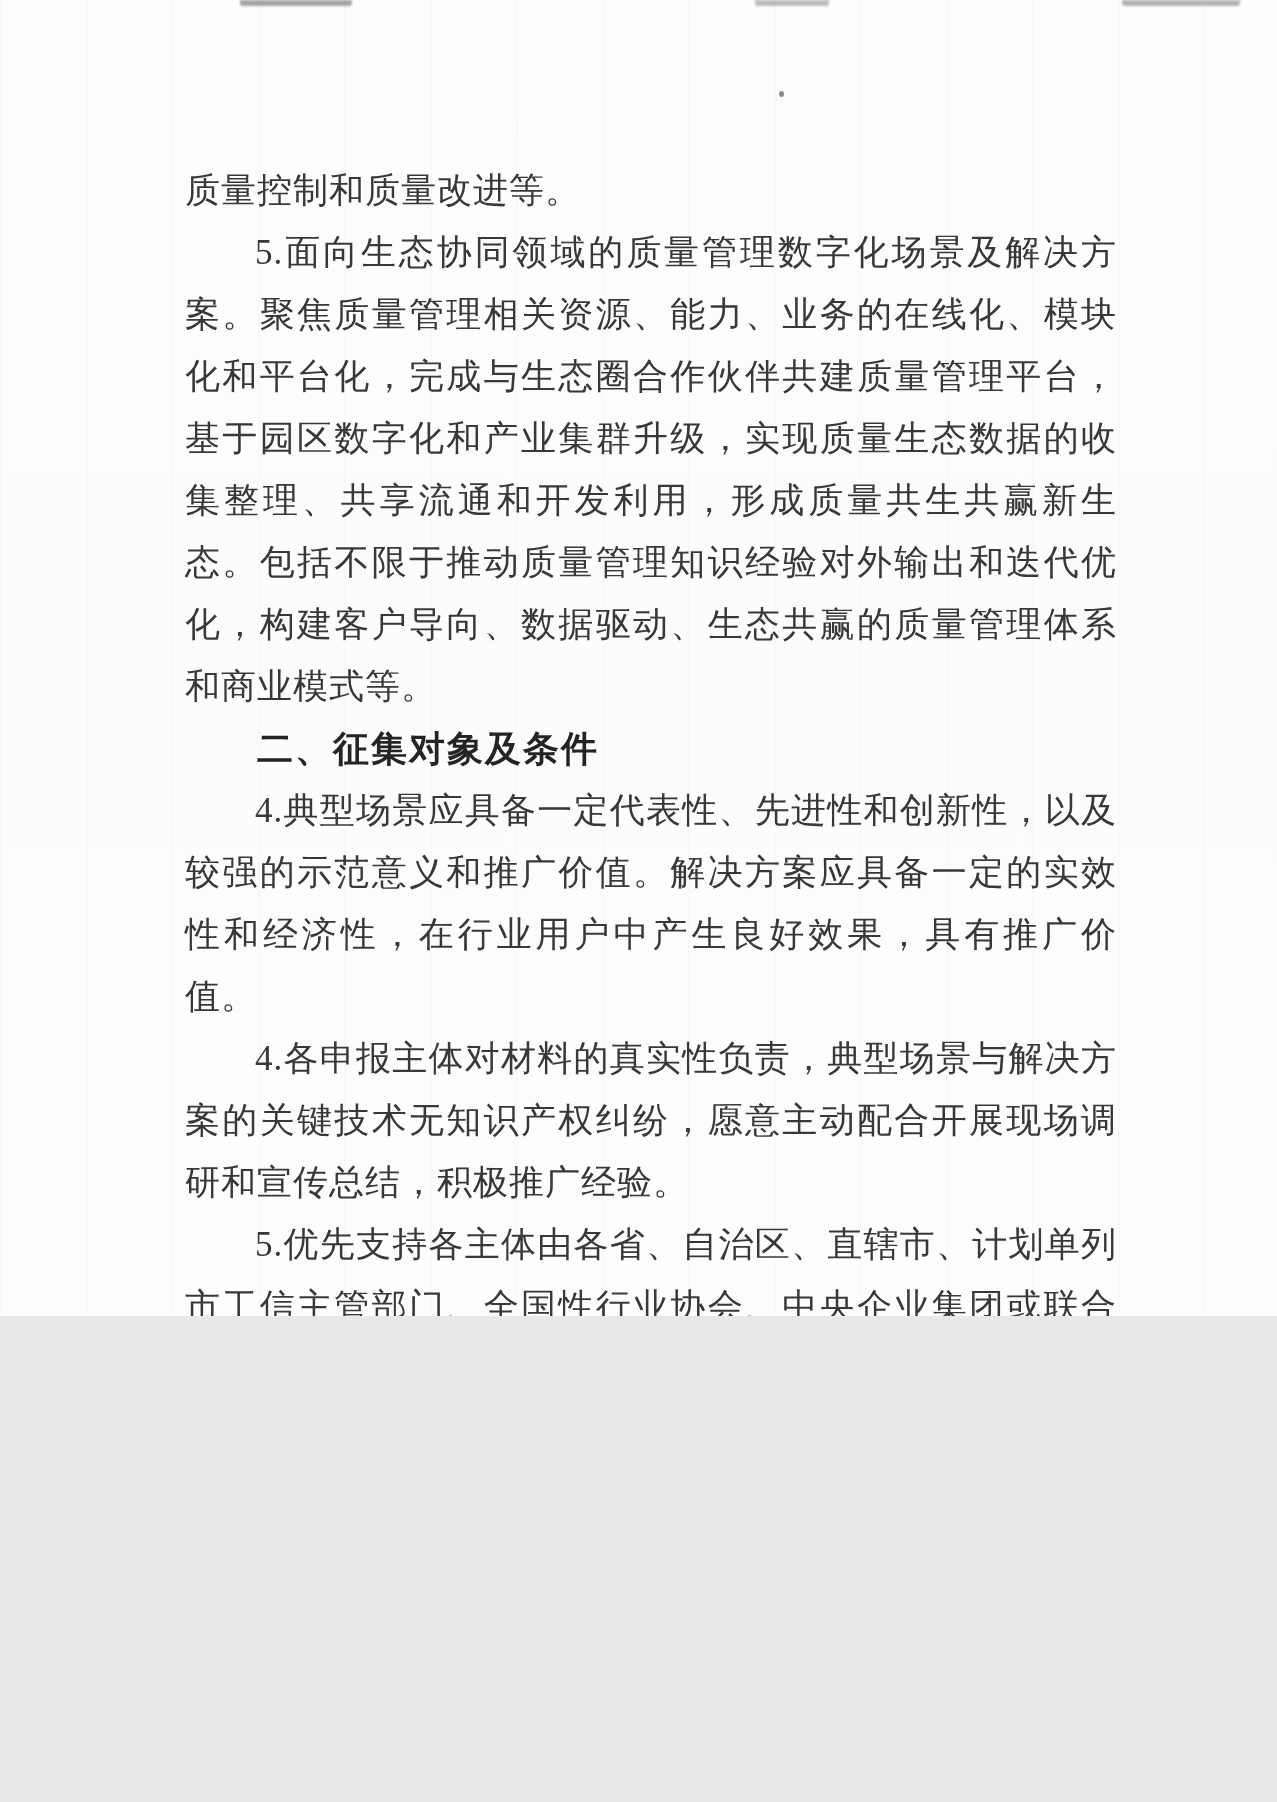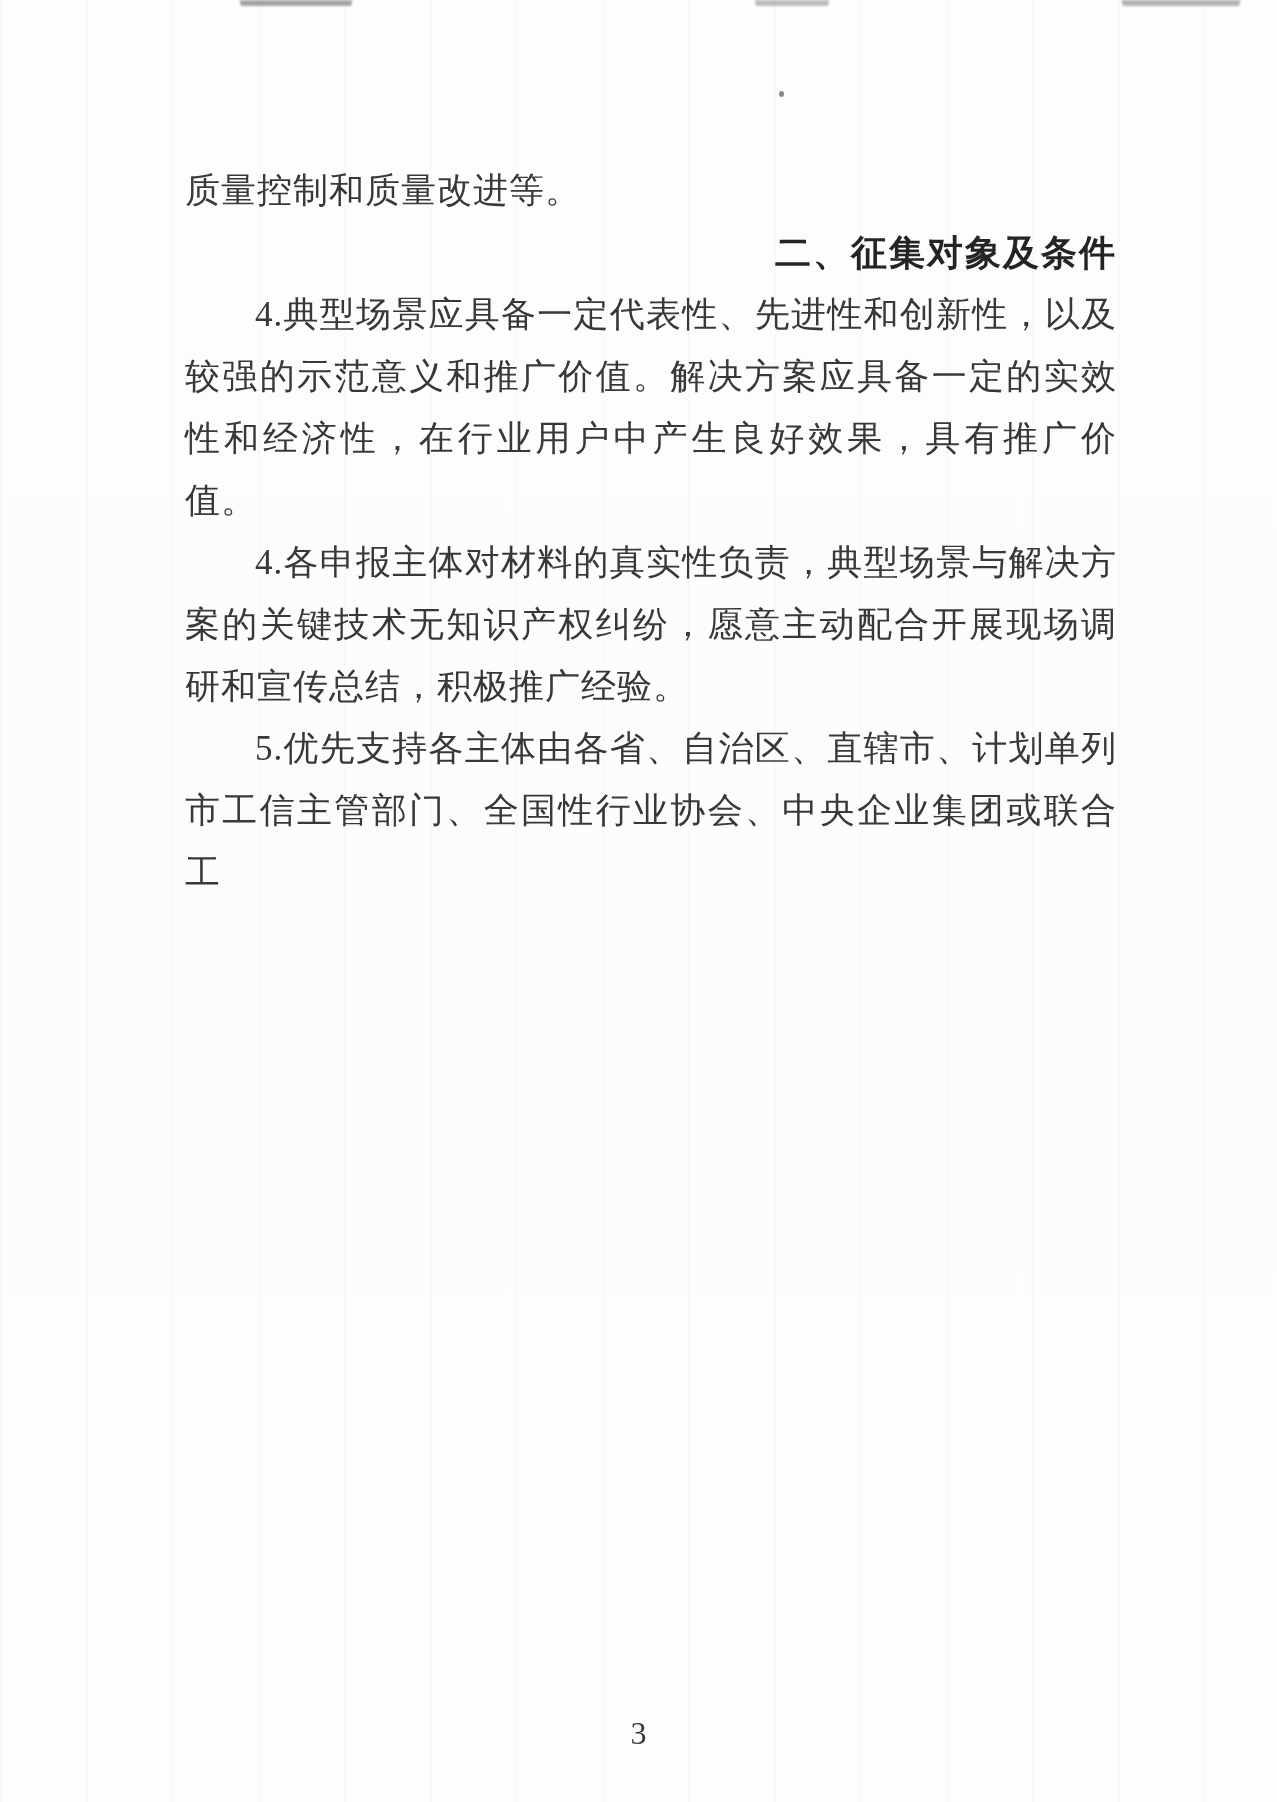--- a/index.html
+++ b/index.html
@@ -3,21 +3,21 @@
 <meta charset="utf-8">
 <style>
   html, body {
     margin: 0;
     padding: 0;
     background: #e8e8e8;
   }
   .page {
     position: relative;
     width: 1277px;
-    height: 1802px;
+    height: 1316px;
     margin: 0 auto;
     background:
       repeating-linear-gradient(90deg,
         rgba(120,125,130,0.028) 0px, rgba(120,125,130,0.028) 2px,
         rgba(0,0,0,0) 2px, rgba(0,0,0,0) 86px),
       linear-gradient(180deg, #fdfdfc 0%, #fcfcfb 50%, #fdfdfc 100%);
     overflow: hidden;
     font-family: "Liberation Serif", serif;
   }
   .content {
@@ -42,21 +42,20 @@
   }
   p.heading {
     margin: 0;
     font-size: 36px;
     line-height: 62px;
     font-weight: bold;
     color: #242424;
     text-indent: 2em;
     letter-spacing: 2px;
     font-family: "Liberation Sans", sans-serif;
-    text-align: right;
   }
   .page-number {
     position: absolute;
     top: 1712px;
     left: 0;
     width: 100%;
     text-align: center;
     font-size: 32px;
     line-height: 42px;
     color: #3a3a3a;
@@ -92,20 +91,21 @@
 <div class="page">
 
   <div class="smudge s1"></div>
   <div class="smudge s2"></div>
   <div class="smudge s3"></div>
   <div class="speck"></div>
 
   <div class="content">
     <p class="body-text no-indent">质量控制和质量改进等。</p>
 
+    <p class="body-text">5.面向生态协同领域的质量管理数字化场景及解决方案。聚焦质量管理相关资源、能力、业务的在线化、模块化和平台化，完成与生态圈合作伙伴共建质量管理平台，基于园区数字化和产业集群升级，实现质量生态数据的收集整理、共享流通和开发利用，形成质量共生共赢新生态。包括不限于推动质量管理知识经验对外输出和迭代优化，构建客户导向、数据驱动、生态共赢的质量管理体系和商业模式等。</p>
 
     <p class="heading">二、征集对象及条件</p>
 
 
 
     <p class="body-text">4.典型场景应具备一定代表性、先进性和创新性，以及较强的示范意义和推广价值。解决方案应具备一定的实效性和经济性，在行业用户中产生良好效果，具有推广价值。</p>
 
     <p class="body-text">4.各申报主体对材料的真实性负责，典型场景与解决方案的关键技术无知识产权纠纷，愿意主动配合开展现场调研和宣传总结，积极推广经验。</p>
 
     <p class="body-text">5.优先支持各主体由各省、自治区、直辖市、计划单列市工信主管部门、全国性行业协会、中央企业集团或联合工</p>

